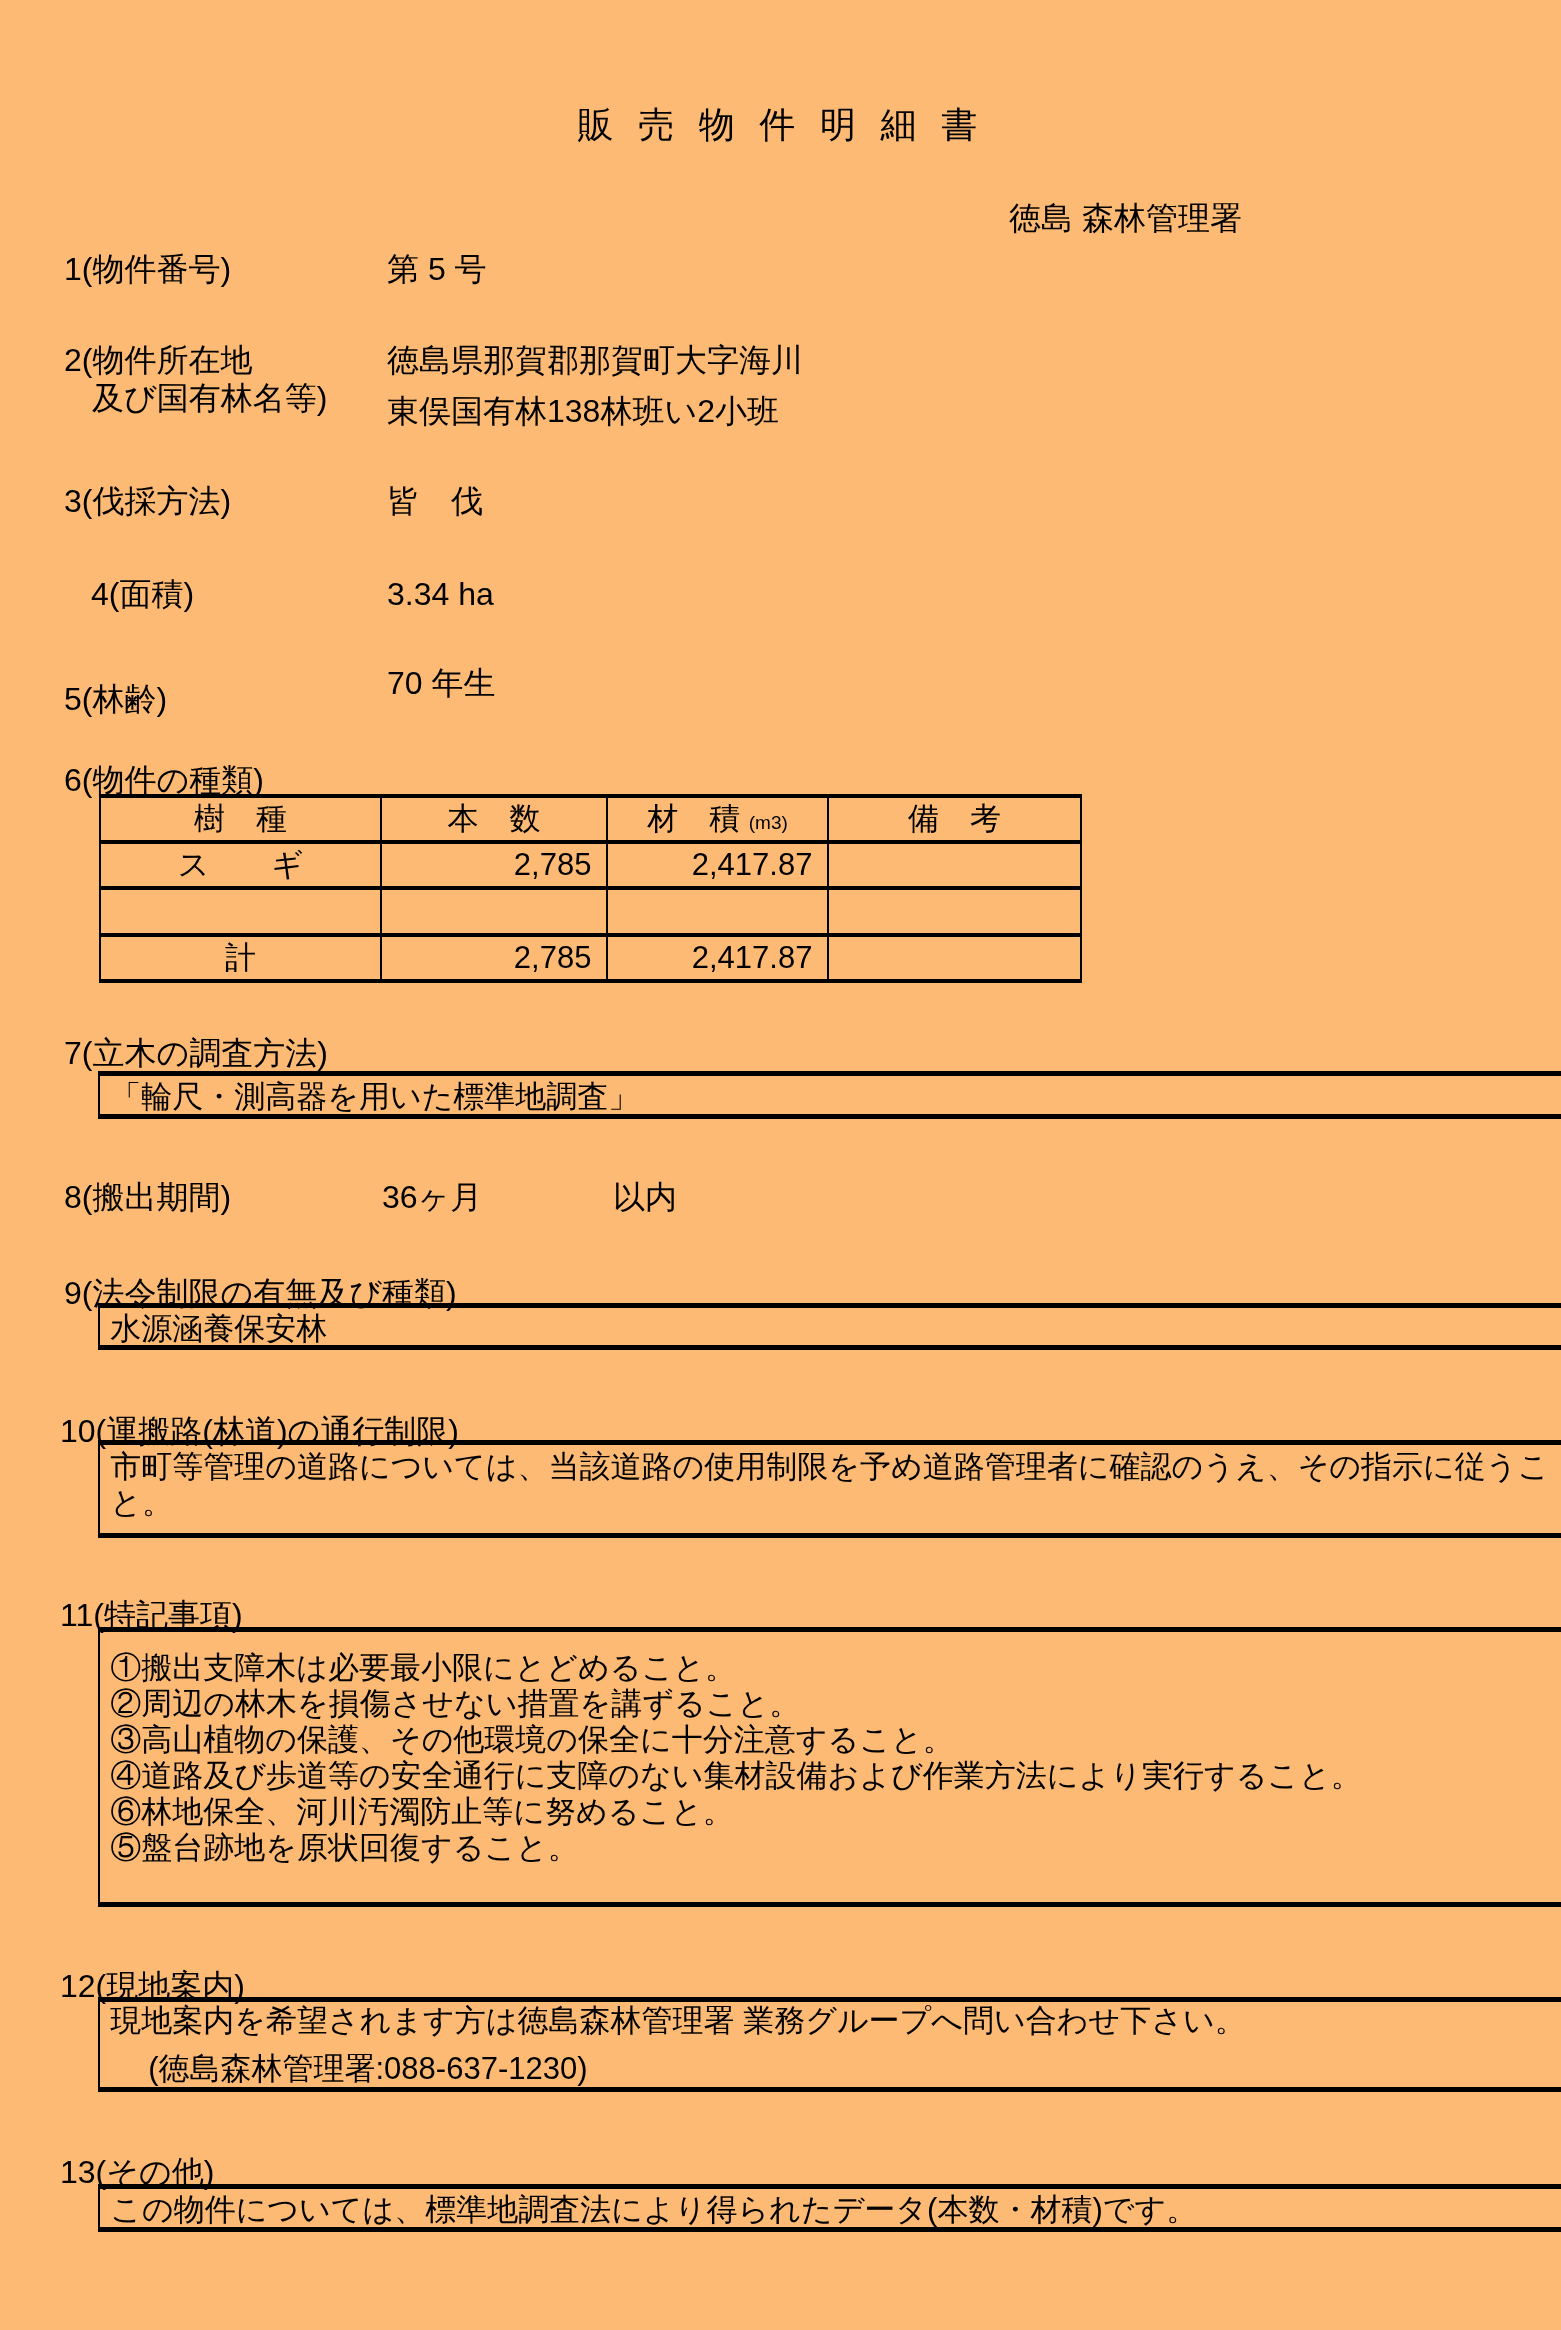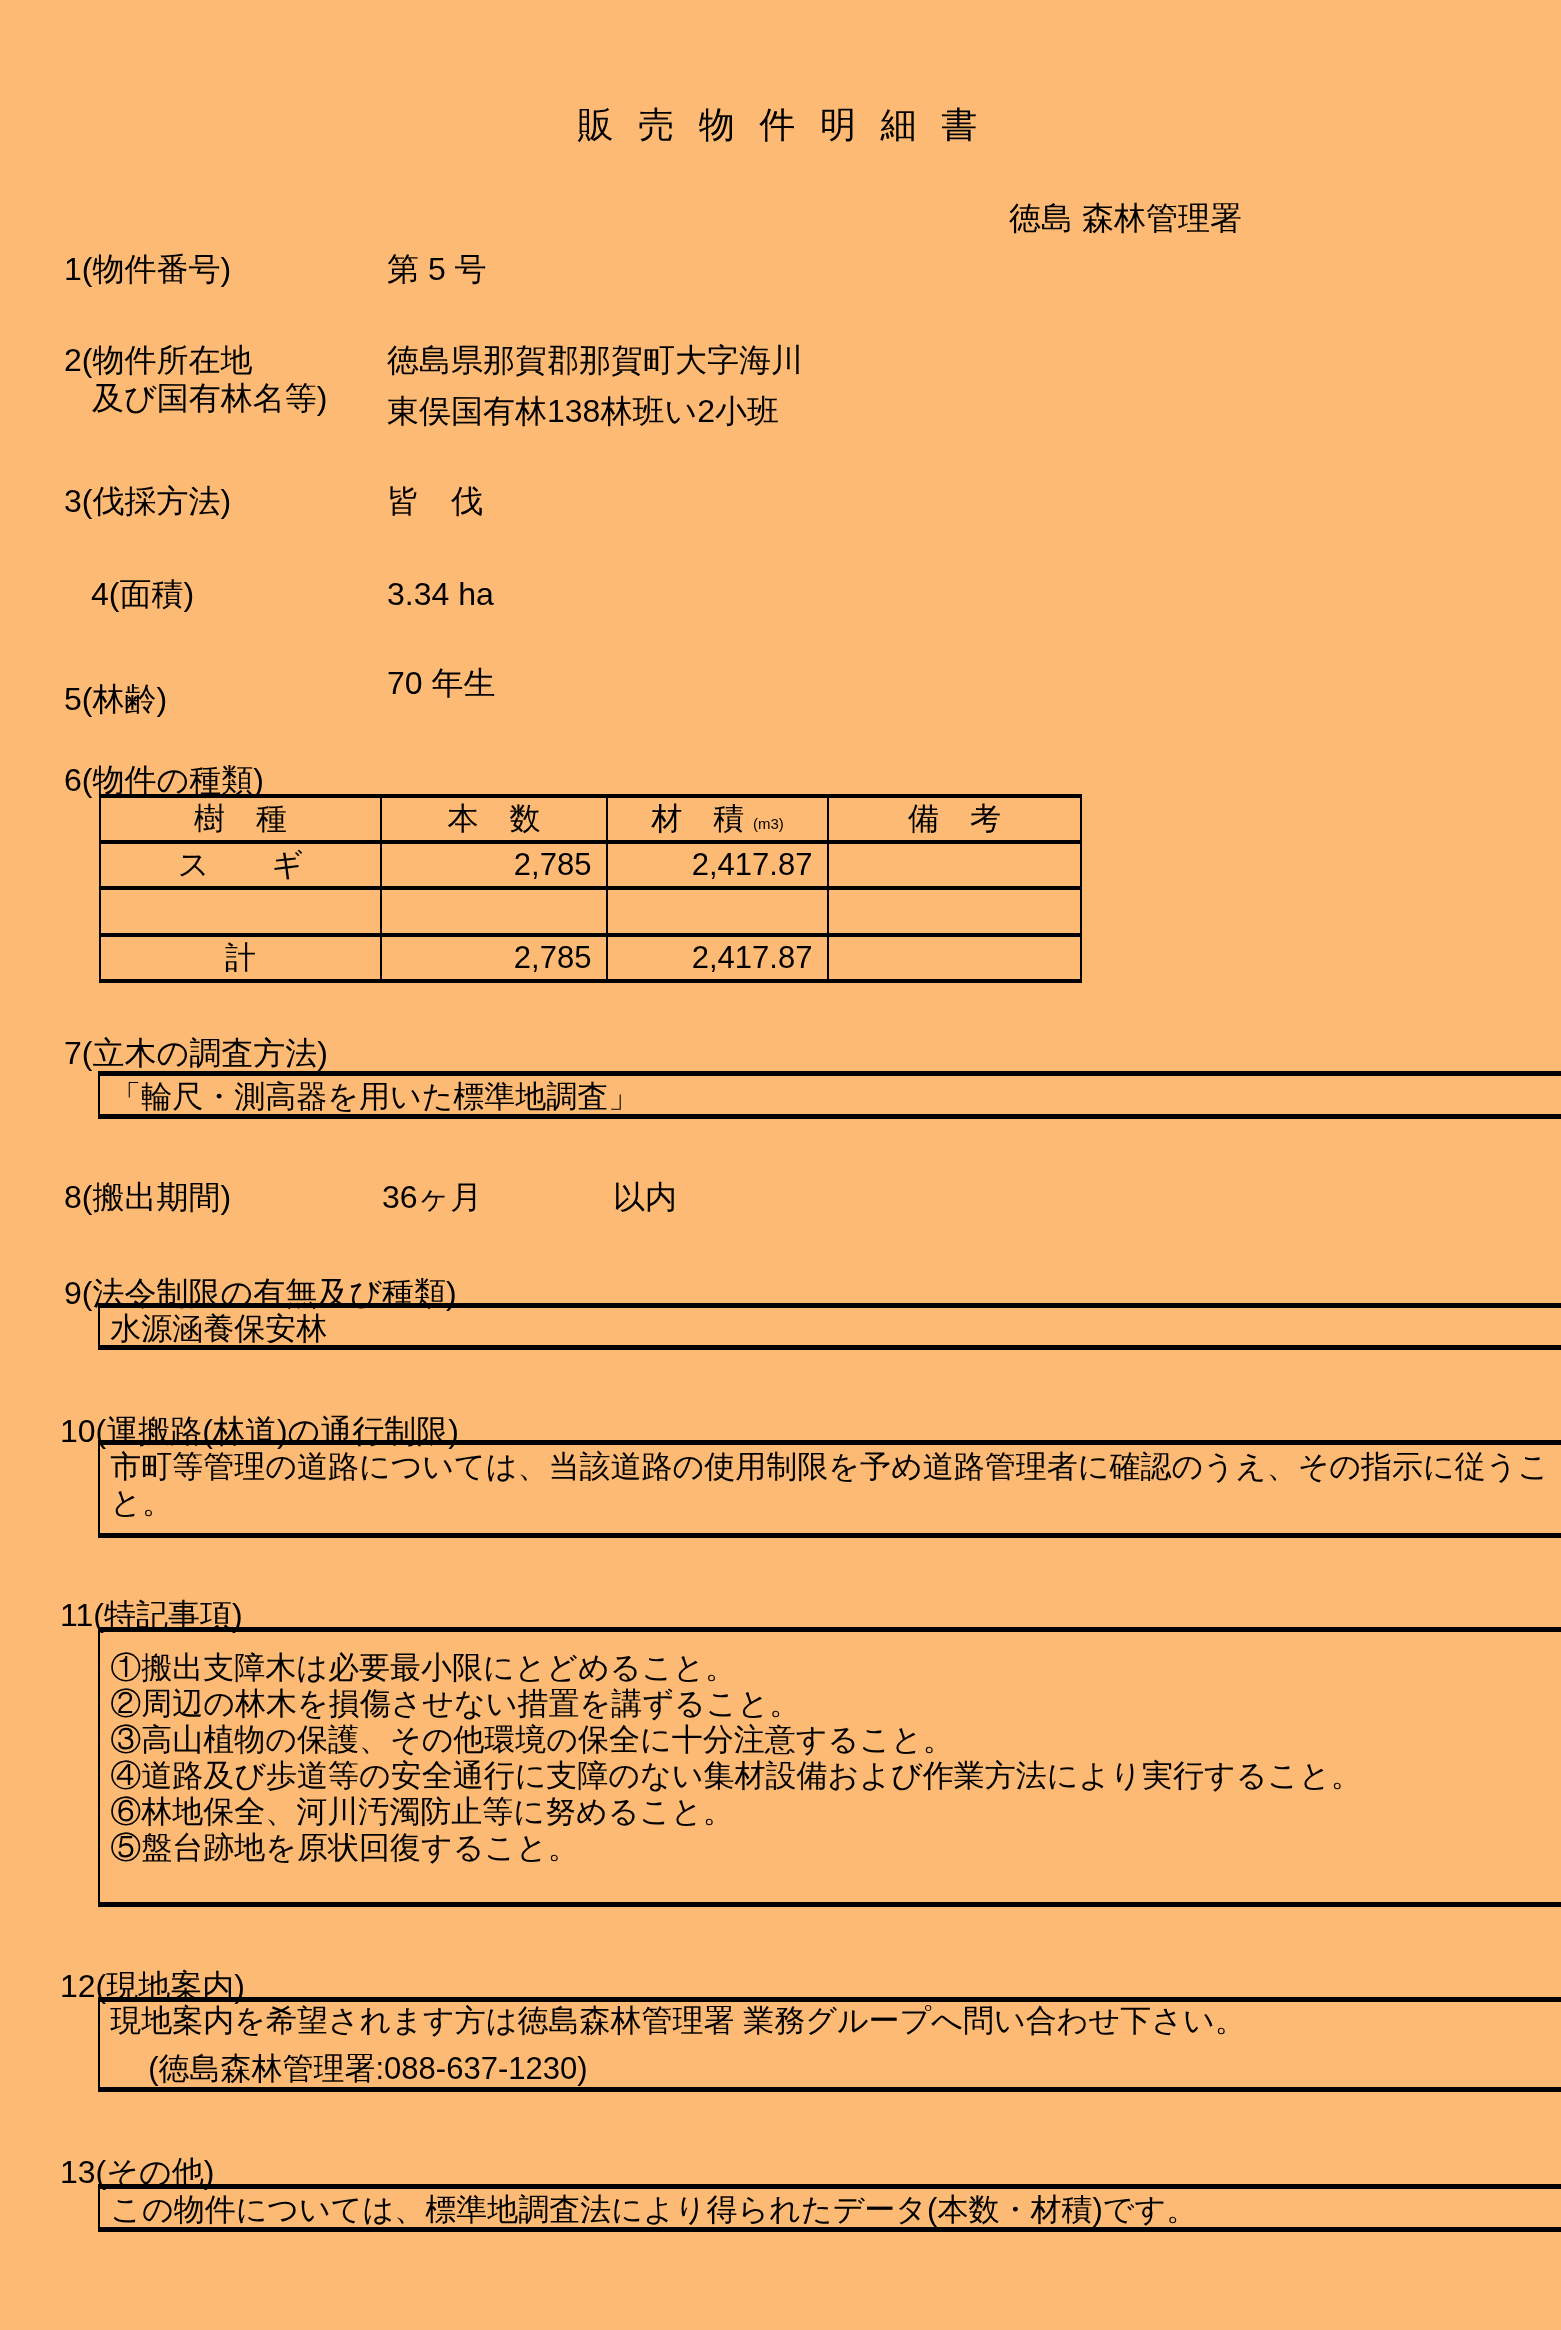--- a/index.html
+++ b/index.html
@@ -69,21 +69,21 @@
     padding: 0;
     overflow: hidden;
     white-space: nowrap;
   }
   .col-species { width: 279px; }
   .col-count   { width: 224px; }
   .col-volume  { width: 219px; }
   .col-remarks { width: 251px; }
   .c  { text-align: center; vertical-align: middle; }
   .r  { text-align: right;  vertical-align: middle; padding-right: 14.6px !important; }
-  .unit-small { font-size: 15px; }
+  .unit-small { font-size: 19px; }
   .h-header { height: 41px; }
   .h-row    { height: 42px; }
   .h-row2   { height: 43px; }
   .note-line { white-space: nowrap; }
   .contact-line2 { margin-top: 11.7px; padding-left: 38px; }
 </style>
 </head>
 <body>
 
 <div class="page">

